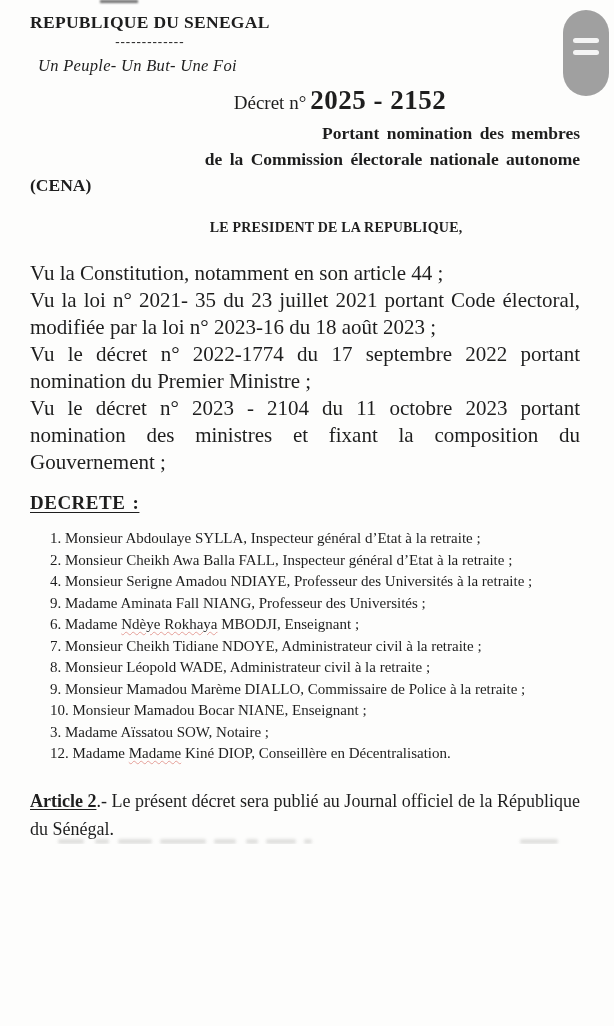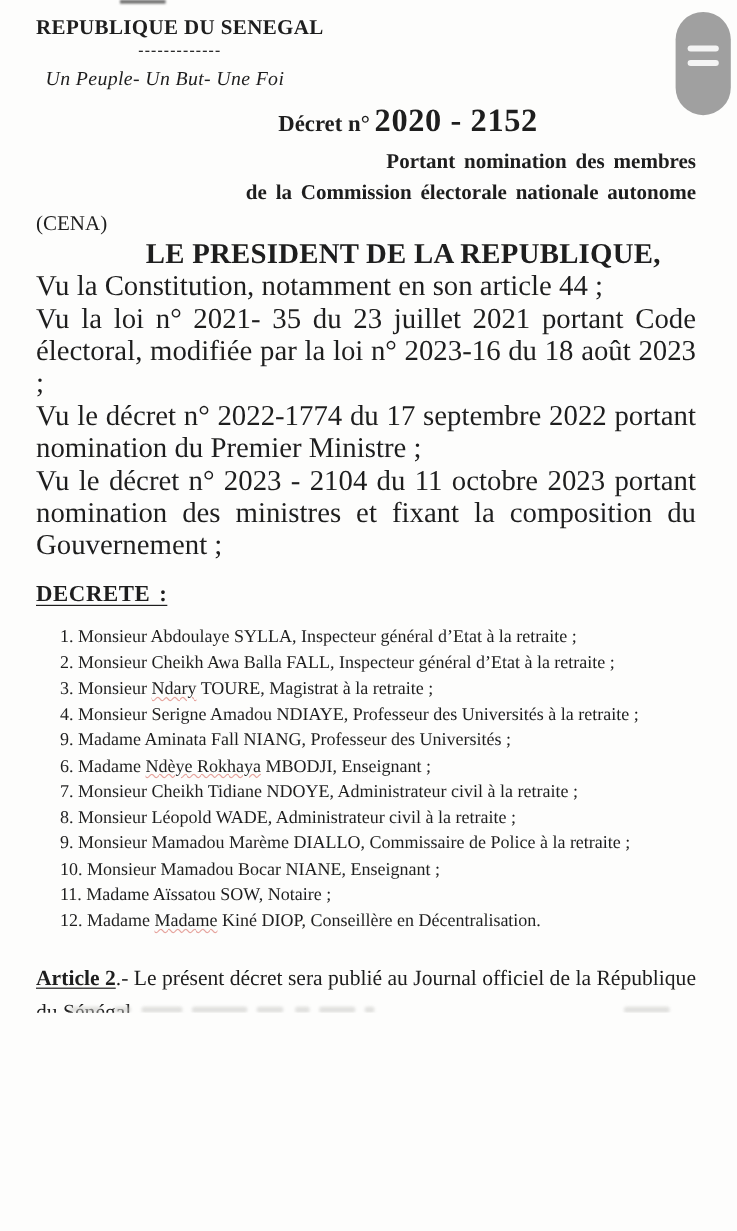--- a/index.html
+++ b/index.html
@@ -19,31 +19,31 @@
     background:#4a4a4a; filter:blur(1px); opacity:.8;
   }
 
   .header-block { margin-top:12px; width:max-content; }
   .republic { font-weight:bold; font-size:17.5px; letter-spacing:.3px; }
   .dashes { text-align:center; font-weight:bold; font-size:13px; letter-spacing:1px; margin-top:1px; color:#2a2a2a; }
   .motto { font-style:italic; font-size:16.5px; margin-top:6px; padding-left:8px; letter-spacing:.3px; }
 
   .title-block { margin-top:8px; }
   .decree-line { text-align:center; padding-left:70px; line-height:32px; white-space:nowrap; }
-  .decree-label { font-weight:bold; font-size:19px;text-align:right; }
+  .decree-label { font-weight:normal; font-size:19px;text-align:right; }
   .decree-number { font-weight:bold; font-size:27px; letter-spacing:.5px; }
   .subtitle { text-align:right; font-weight:bold; font-size:17.5px; line-height:26px; word-spacing:3px; }
-  .cena { font-weight:normal; font-size:17.5px; line-height:26px; }
+  .cena { font-weight:bold; font-size:17.5px; line-height:26px; }
 
   .president-heading {
-    text-align:center; padding-left:62px;
-    font-weight:bold; font-size:24px; letter-spacing:.2px;
+    margin-top:22px; text-align:center; padding-left:62px;
+    font-weight:bold; font-size:14px; letter-spacing:.2px;
   }
 
-  .visas { font-size:24px; line-height:27px; text-align:justify; }
+  .visas { margin-top:24px; font-size:21px; line-height:27px; text-align:justify; }
   .visas p { margin:0; }
 
   .decrete {
     margin-top:16px; text-align:left; font-weight:bold; font-size:19px;
     text-decoration:underline; text-underline-offset:3px;
     letter-spacing:.5px; word-spacing:2px;
   }
 
   .article { margin-top:18px; font-size:18px; line-height:28px; text-align:justify; }
   .article .art-label { font-weight:bold; text-decoration:underline; text-underline-offset:2px; }
@@ -85,21 +85,21 @@
   <div class="content">
     <div class="header-block">
       <div class="republic">REPUBLIQUE DU SENEGAL</div>
       <div class="dashes">-------------</div>
       <div class="motto">Un Peuple- Un But- Une Foi</div>
     </div>
 
     <div class="title-block">
       <div class="decree-line">
         <span class="decree-label">Décret n°</span>
-        <span class="decree-number">2020 - 2152</span>
+        <span class="decree-number">2025 - 2152</span>
       </div>
       <div class="subtitle">Portant nomination des membres</div>
       <div class="subtitle">de la Commission électorale nationale autonome</div>
       <div class="cena">(CENA)</div>
     </div>
 
     <div class="president-heading">LE PRESIDENT DE LA REPUBLIQUE,</div>
 
     <div class="visas">
       <p>Vu la Constitution, notamment en son article 44 ;</p>
@@ -107,29 +107,28 @@
       <p>Vu le décret n° 2022-1774 du 17 septembre 2022 portant nomination du Premier Ministre ;</p>
       <p>Vu le décret n° 2023 - 2104 du 11 octobre 2023 portant nomination des ministres et fixant la composition du Gouvernement ;</p>
     </div>
 
     <div class="decrete">DECRETE :</div>
 
 
     <div class="members">
       <div class="member-row"><span>1. Monsieur Abdoulaye SYLLA, Inspecteur général d’Etat à la retraite ;</span><span class="flagged"></span><span></span></div>
       <div class="member-row"><span>2. Monsieur Cheikh Awa Balla FALL, Inspecteur général d’Etat à la retraite ;</span><span class="flagged"></span><span></span></div>
-      <div class="member-row"><span>3. Monsieur </span><span class="flagged">Ndary</span><span> TOURE, Magistrat à la retraite ;</span></div>
       <div class="member-row"><span>4. Monsieur Serigne Amadou NDIAYE, Professeur des Universités à la retraite ;</span><span class="flagged"></span><span></span></div>
       <div class="member-row"><span>9. Madame Aminata Fall NIANG, Professeur des Universités ;</span><span class="flagged"></span><span></span></div>
       <div class="member-row"><span>6. Madame </span><span class="flagged">Ndèye Rokhaya</span><span> MBODJI, Enseignant ;</span></div>
       <div class="member-row"><span>7. Monsieur Cheikh Tidiane NDOYE, Administrateur civil à la retraite ;</span><span class="flagged"></span><span></span></div>
       <div class="member-row"><span>8. Monsieur Léopold WADE, Administrateur civil à la retraite ;</span><span class="flagged"></span><span></span></div>
       <div class="member-row"><span>9. Monsieur Mamadou Marème DIALLO, Commissaire de Police à la retraite ;</span><span class="flagged"></span><span></span></div>
       <div class="member-row"><span>10. Monsieur Mamadou Bocar NIANE, Enseignant ;</span><span class="flagged"></span><span></span></div>
-      <div class="member-row"><span>11. Madame Aïssatou SOW, Notaire ;</span><span class="flagged"></span><span></span></div>
+      <div class="member-row"><span>3. Madame Aïssatou SOW, Notaire ;</span><span class="flagged"></span><span></span></div>
       <div class="member-row"><span>12. Madame </span><span class="flagged">Madame</span><span> Kiné DIOP, Conseillère en Décentralisation.</span></div>
     </div>
 
     <p class="article article2"><span class="art-label">Article 2</span><span>.- Le présent décret sera publié au Journal officiel de la République du Sénégal.</span></p>
 
     <p class="signature">Fait à Dakar, le 03 novembre 2023</p>
   </div>
 
   <div class="bottom-cutoff">
     <i class="bc1"></i>

